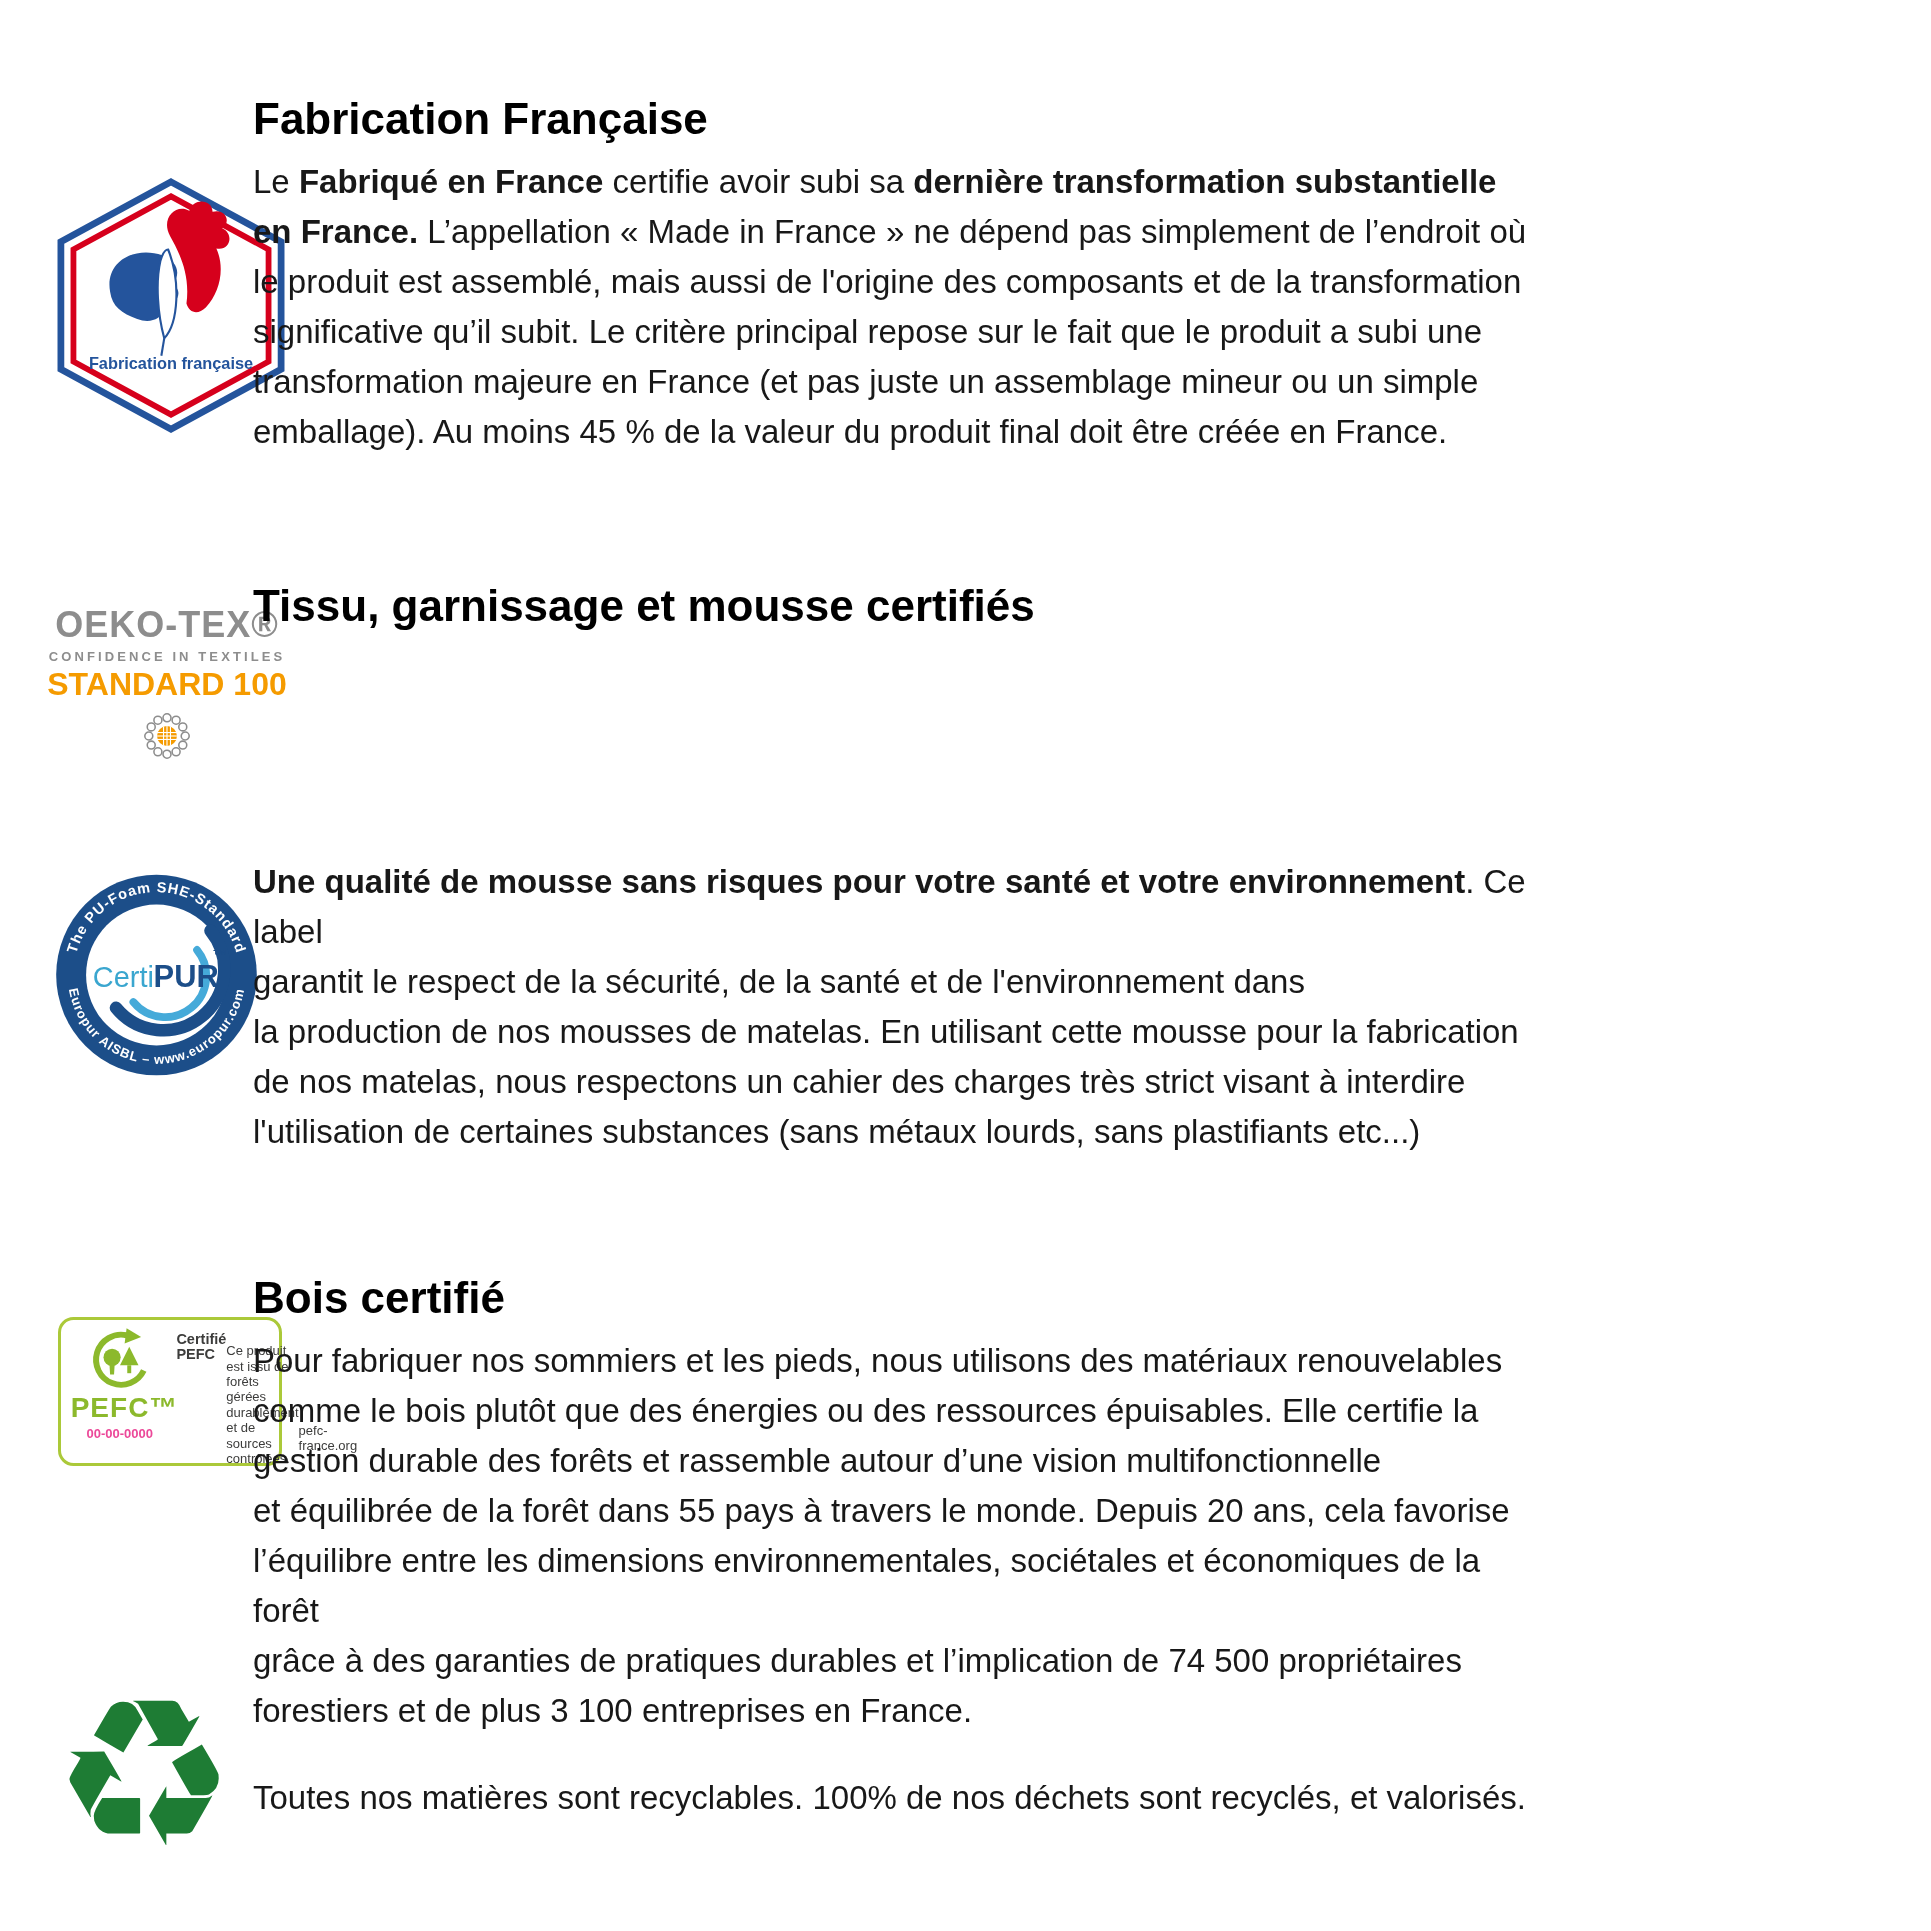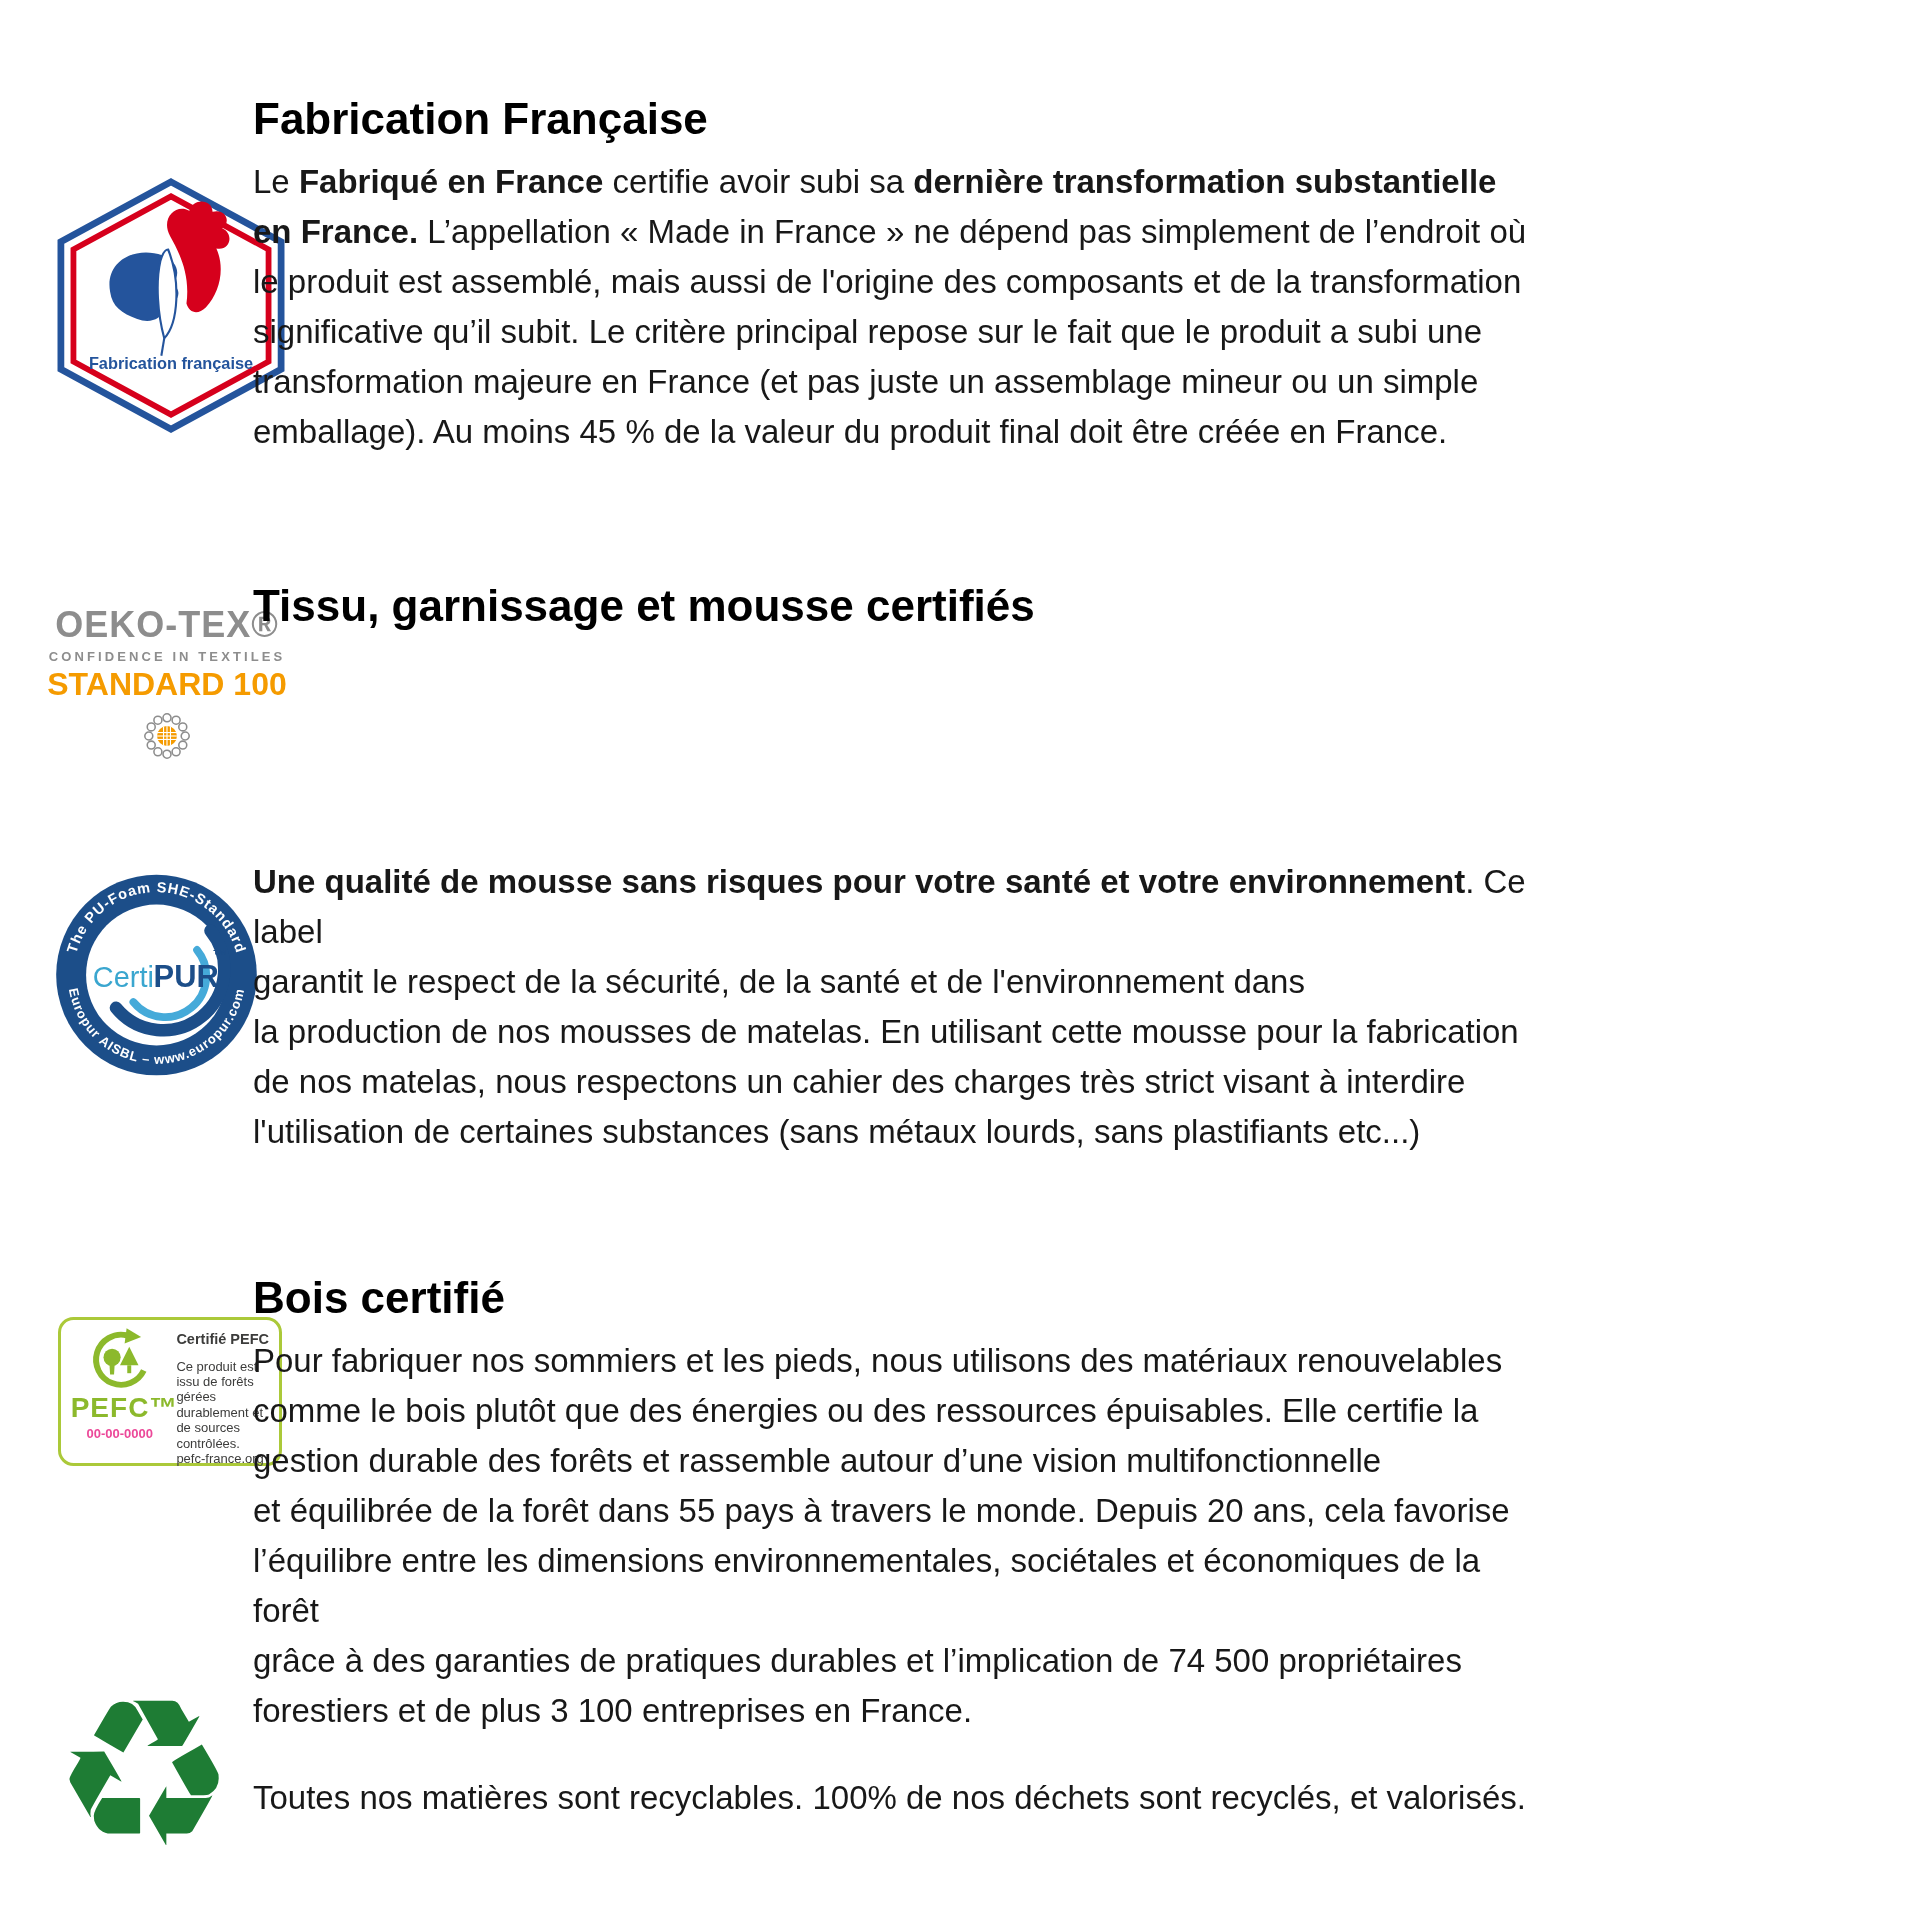--- a/index.html
+++ b/index.html
@@ -15,21 +15,21 @@
   .oeko-brand{font-size:36px;font-weight:700;color:#8d8d8d;letter-spacing:1px;text-align:center;}
   .oeko-sub{font-size:13px;font-weight:700;color:#8d8d8d;letter-spacing:3.1px;text-align:center;margin-top:2.9px;}
   .oeko-row{display:flex;align-items:center;justify-content:center;gap:6.8px;margin-top:1.9px;flex-direction:column;}
   .oeko-std{font-size:32px;font-weight:700;color:#f59b00;white-space:nowrap;}
   
   .pefc{left:58px;top:1317px;width:224px;height:149px;border:3.9px solid #abc939;border-radius:15.4px;
         background:#fff;box-sizing:border-box;display:flex;padding:7.7px 7.7px 5.8px 9.7px;gap:7.7px;}
   .pefc-left{width:98px;text-align:center;flex:none;}
   .pefc-brand{font-size:28px;font-weight:700;color:#8cb92c;letter-spacing:1px;line-height:1;margin-top:-1.9px;}
   .pefc-code{font-size:13px;font-weight:700;color:#ec4899;margin-top:3.9px;}
-  .pefc-right{flex:1;display:flex;flex-direction:column;font-size:13px;color:#3c3c3b;line-height:15.4px;padding-top:3.9px;}
+  .pefc-right{flex:1;display:flex;flex-direction:row;font-size:13px;color:#3c3c3b;line-height:15.4px;padding-top:3.9px;}
   .pefc-title{font-weight:700;font-size:14.5px;}
   .pefc-desc{margin-top:11.6px;}
   .pefc-url{margin-top:auto;padding-bottom:3.9px;}
   
   .recycle{left:52px;top:1672px;font-family:"DejaVu Sans",sans-serif;font-size:205px;line-height:1;color:#1e7c34;}
 </style>
 </head>
 <body>
 
 <div id="canvas">

